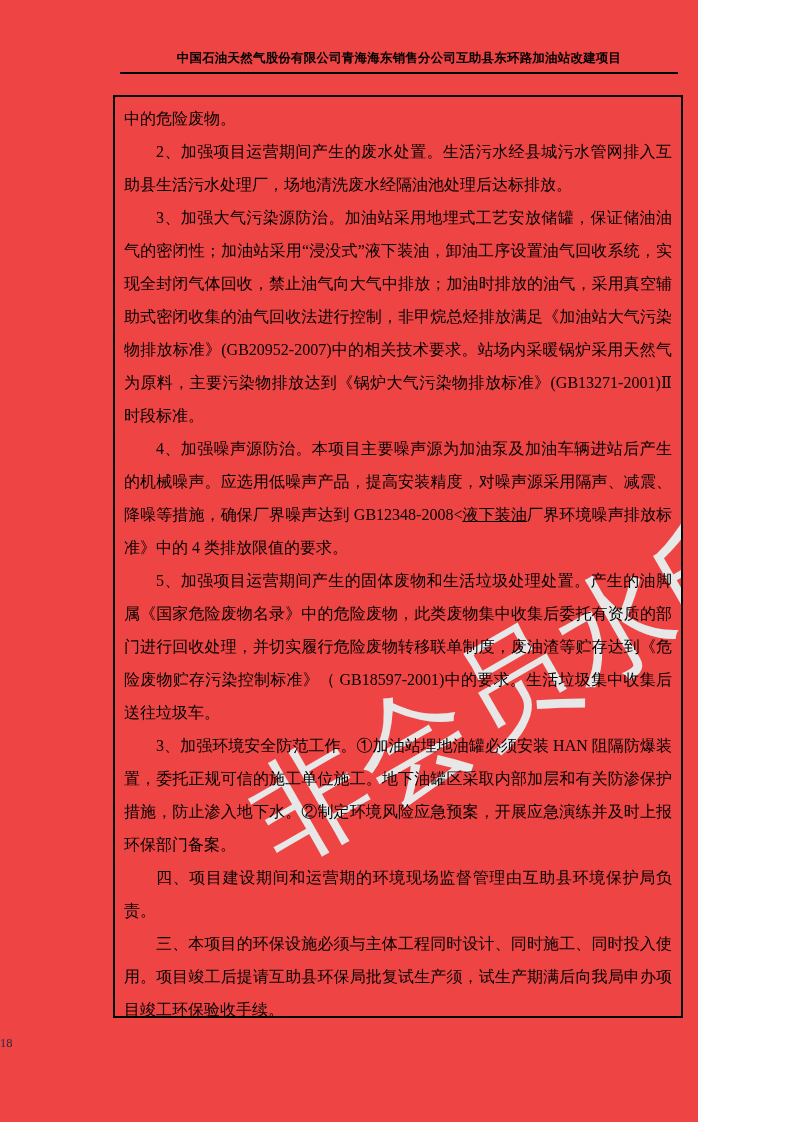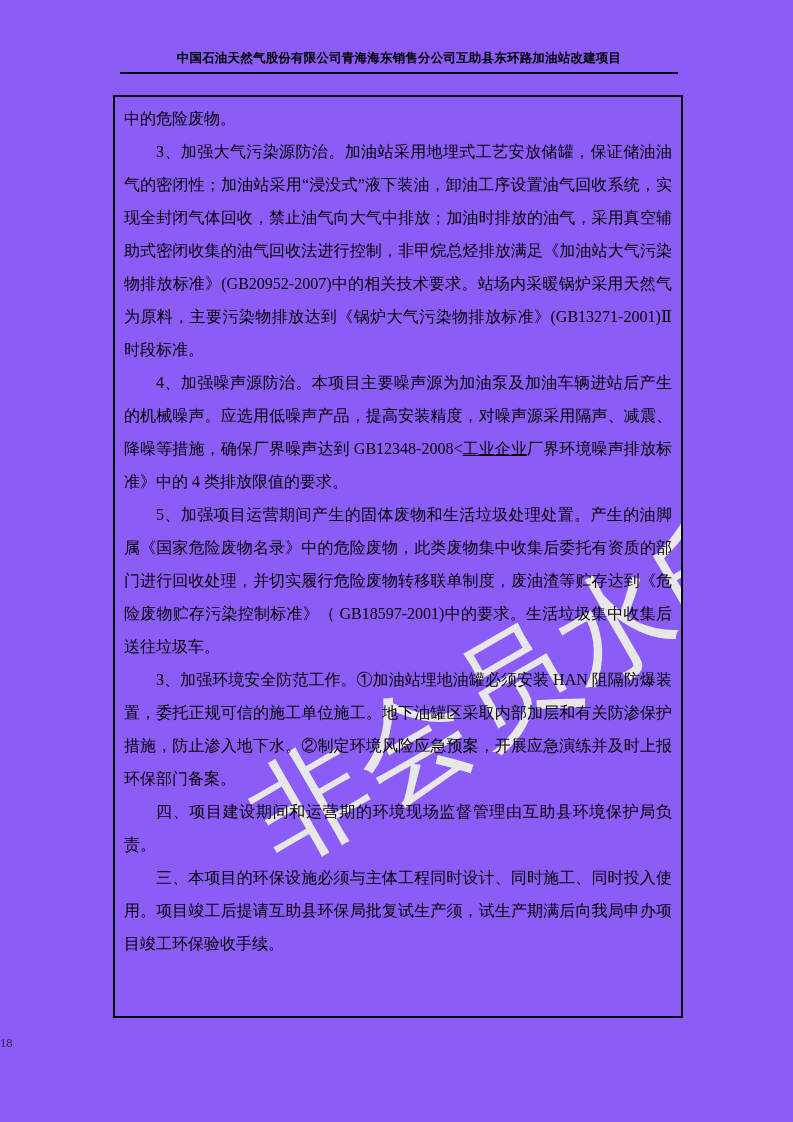--- a/index.html
+++ b/index.html
@@ -1,21 +1,21 @@
 <!DOCTYPE html>
 <html><head>
 <meta charset="utf-8">
 <style>
   * { margin: 0; padding: 0; box-sizing: border-box; }
   html, body { background: #ffffff; }
   .page {
     position: relative;
-    width: 793px;
+    width: 698px;
     height: 1122px;
-    background: #8b5cf6;
+    background: #ef4444;
     overflow: hidden;
     font-family: "Liberation Serif", "DejaVu Serif", serif;
     color: #000000;
   }
   .doc-header {
     position: absolute;
     left: 120px;
     top: 50px;
     width: 558px;
     text-align: center;
@@ -81,22 +81,23 @@
 <div class="page">
 
   <div class="doc-header">中国石油天然气股份有限公司青海海东销售分公司互助县东环路加油站改建项目</div>
 
   <div class="header-rule"></div>
 
   <div class="content-box">
     <div class="watermark" style="color: rgb(231, 231, 231);">非会员水印</div>
     <div class="paragraphs">
         <div class="para"><span>中的危险废物。</span></div>
+        <div class="para indent"><span>2、加强项目运营期间产生的废水处置。生活污水经县城污水管网排入互助县生活污水处理厂，场地清洗废水经隔油池处理后达标排放。</span></div>
         <div class="para indent"><span>3、加强大气污染源防治。加油站采用地埋式工艺安放储罐，保证储油油气的密闭性；加油站采用“浸没式”液下装油，卸油工序设置油气回收系统，实现全封闭气体回收，禁止油气向大气中排放；加油时排放的油气，采用真空辅助式密闭收集的油气回收法进行控制，非甲烷总烃排放满足《加油站大气污染物排放标准》(GB20952-2007)中的相关技术要求。站场内采暖锅炉采用天然气为原料，主要污染物排放达到《锅炉大气污染物排放标准》(GB13271-2001)Ⅱ时段标准。</span></div>
-        <div class="para indent"><span>4、加强噪声源防治。本项目主要噪声源为加油泵及加油车辆进站后产生的机械噪声。应选用低噪声产品，提高安装精度，对噪声源采用隔声、减震、降噪等措施，确保厂界噪声达到 GB12348-2008&lt;</span><span class="u">工业企业</span><span>厂界环境噪声排放标准》中的 4 类排放限值的要求。</span></div>
+        <div class="para indent"><span>4、加强噪声源防治。本项目主要噪声源为加油泵及加油车辆进站后产生的机械噪声。应选用低噪声产品，提高安装精度，对噪声源采用隔声、减震、降噪等措施，确保厂界噪声达到 GB12348-2008&lt;</span><span class="u">液下装油</span><span>厂界环境噪声排放标准》中的 4 类排放限值的要求。</span></div>
         <div class="para indent"><span>5、加强项目运营期间产生的固体废物和生活垃圾处理处置。产生的油脚属《国家危险废物名录》中的危险废物，此类废物集中收集后委托有资质的部门进行回收处理，并切实履行危险废物转移联单制度，废油渣等贮存达到《危险废物贮存污染控制标准》（ GB18597-2001)中的要求。生活垃圾集中收集后送往垃圾车。</span></div>
         <div class="para indent"><span>3、加强环境安全防范工作。①加油站埋地油罐必须安装 HAN 阻隔防爆装置，委托正规可信的施工单位施工。地下油罐区采取内部加层和有关防渗保护措施，防止渗入地下水。②制定环境风险应急预案，开展应急演练并及时上报环保部门备案。</span></div>
         <div class="para indent"><span>四、项目建设期间和运营期的环境现场监督管理由互助县环境保护局负责。</span></div>
         <div class="para indent"><span>三、本项目的环保设施必须与主体工程同时设计、同时施工、同时投入使用。项目竣工后提请互助县环保局批复试生产须，试生产期满后向我局申办项目竣工环保验收手续。</span></div>
       </div>
   </div>
 
   <div class="page-number">18</div>
 
 </div>

